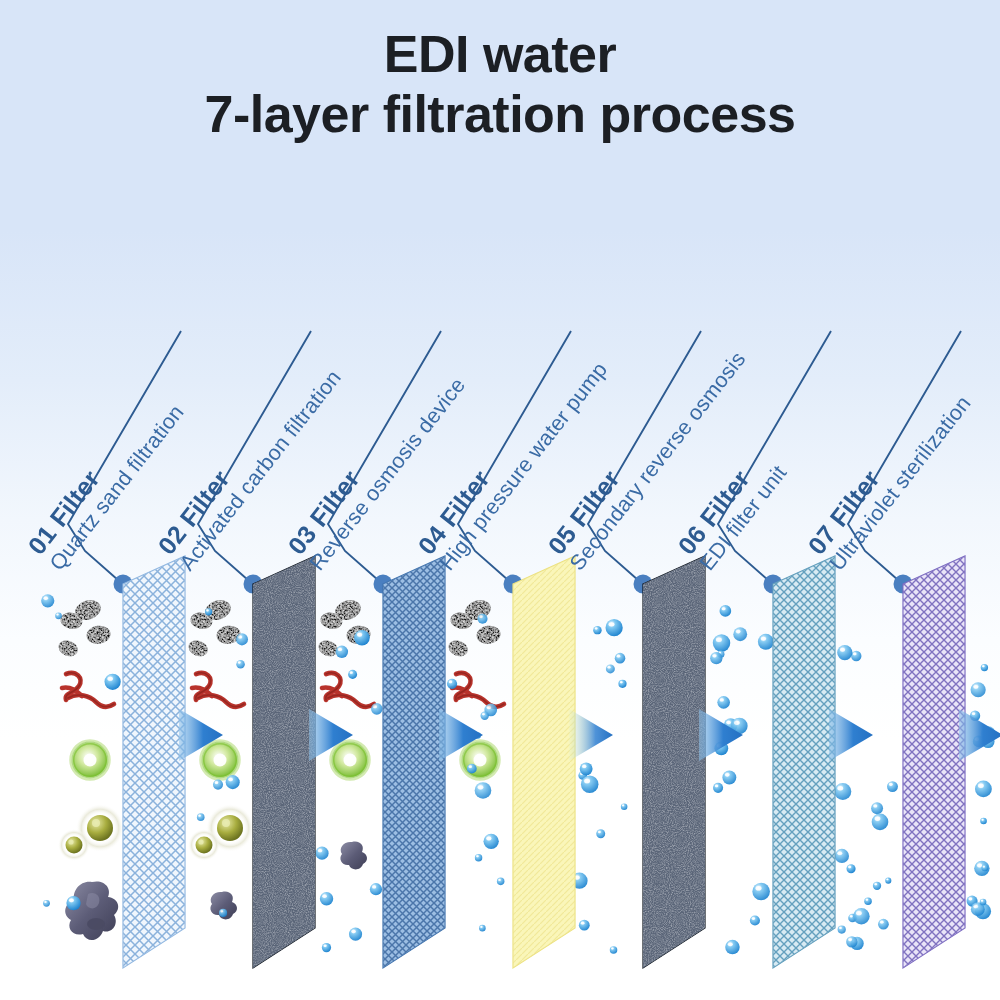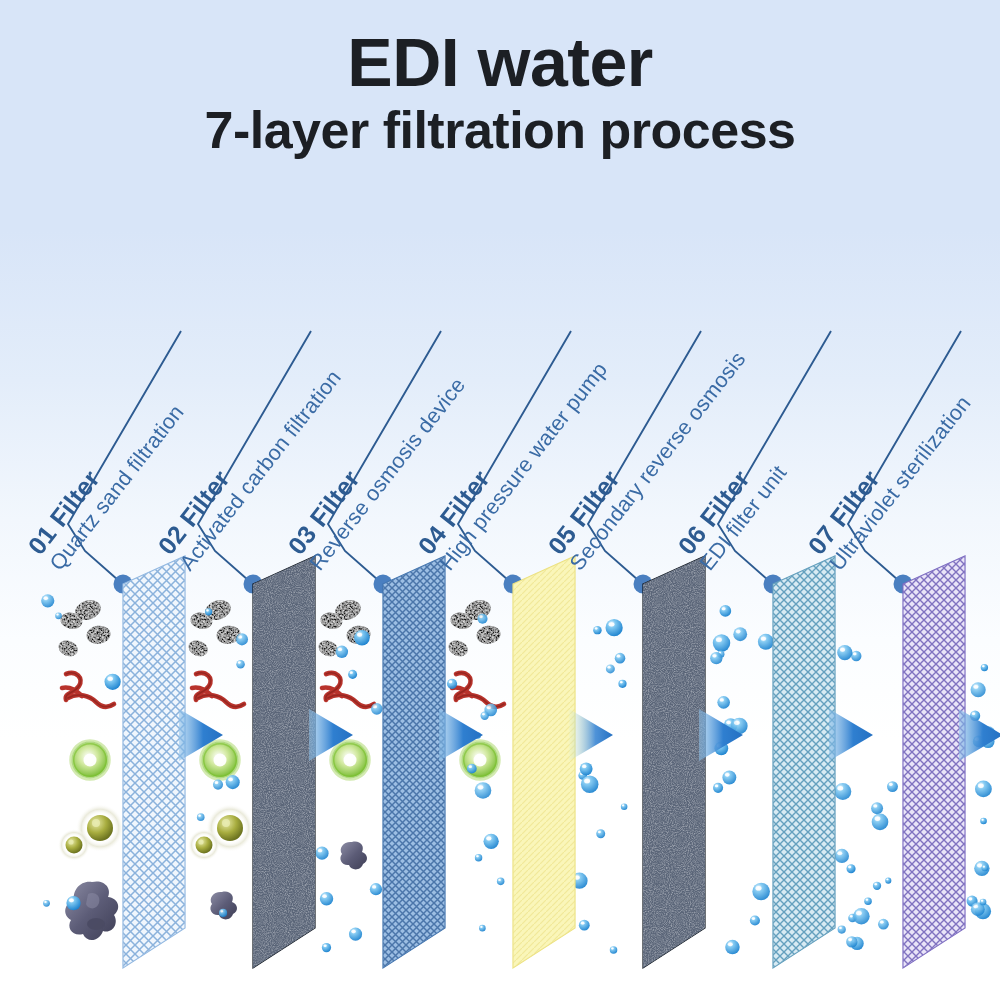--- a/index.html
+++ b/index.html
@@ -10,21 +10,21 @@
   }
   #stage{
     position:relative;width:1000px;height:1000px;
     background:linear-gradient(180deg,#d8e5f8 0%,#d8e5f8 23%,#e3edfa 38%,#f2f7fd 52%,#fbfdff 64%,#ffffff 74%,#ffffff 100%);
     overflow:hidden;
   }
 
   
   .hdr{position:absolute;left:0;top:0;width:1000px;text-align:center;}
   .t1{
-    font-size:68px;font-weight:700;color:#1c1f24;letter-spacing:-0.5px;
+    font-size:52px;font-weight:700;color:#1c1f24;letter-spacing:-0.5px;
     margin-top:28px;line-height:1.02;
   }
   .t2{
     font-size:52px;font-weight:700;color:#1c1f24;letter-spacing:-0.5px;
     line-height:1.06;margin-top:6px;
   }
   .t3{
     font-size:35px;font-weight:400;color:#23262b;letter-spacing:-0.3px;
     margin-top:16px;
   }

